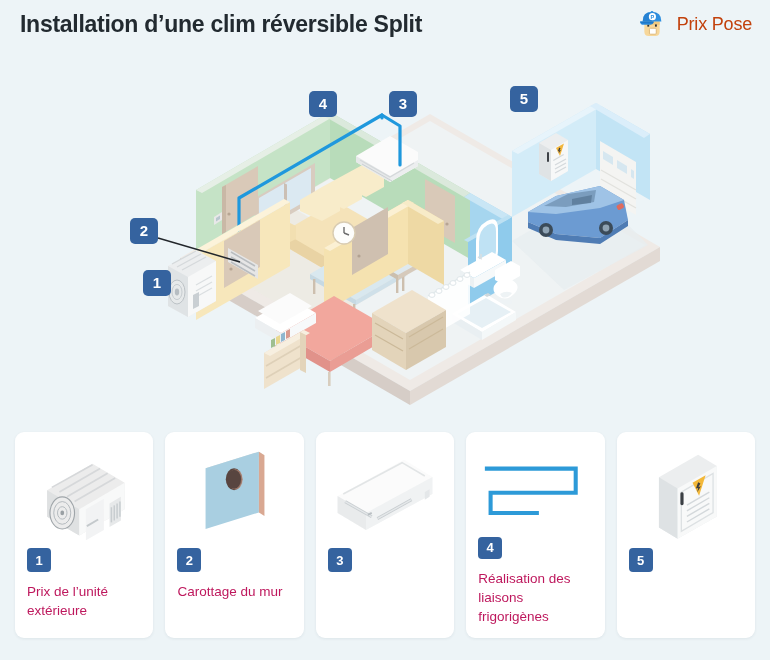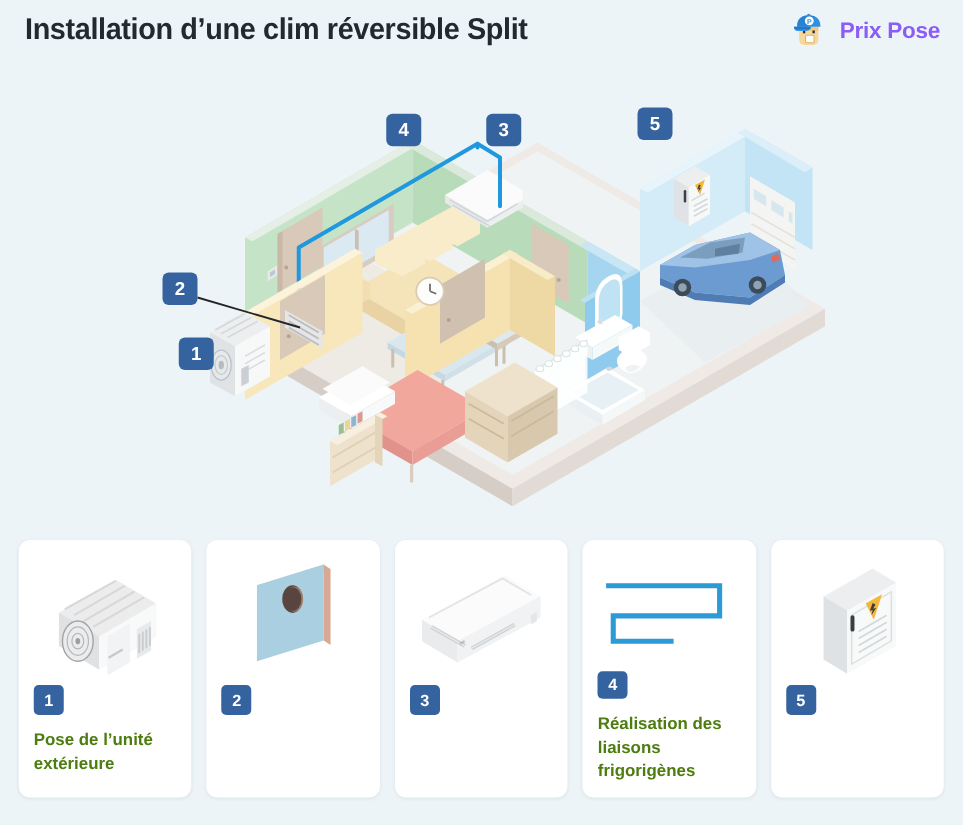--- a/index.html
+++ b/index.html
@@ -17,21 +17,21 @@
     display: flex; align-items: center; justify-content: space-between;
     padding: 0 18px 0 20px;
   }
   .title {
     font-size: 24px; font-weight: bold; color: #222a30;
     letter-spacing: -0.3px; white-space: nowrap;
     transform: scaleX(0.96); transform-origin: left center;
   }
   .brand { display: flex; align-items: center; gap: 8px; }
   .brand-name {
-    font-size: 18px; font-weight: bold; color: #8b5cf6; letter-spacing: -0.2px;
+    font-size: 18px; font-weight: normal; color: #c2410c; letter-spacing: -0.2px;
   }
   .brand-mark { width: 34px; height: 34px; display: block; }
 
   
   .illus { position: absolute; left: 0; top: 48px; width: 770px; height: 382px; }
   .illus svg { display: block; width: 770px; height: 382px; }
 
   
   .cards {
     position: absolute; left: 0; top: 432px; width: 770px; height: 206px;
@@ -47,21 +47,21 @@
     margin-top: 2px;
   }
   .card-figure svg { display: block; }
   .badge {
     width: 24px; height: 24px; border-radius: 4px; background: #35639f;
     color: #ffffff; font-size: 13px; font-weight: bold;
     display: flex; align-items: center; justify-content: center;
     margin: 4px 0 10px 0;
   }
   .card-label {
-    font-size: 13.5px; line-height: 1.42; color: #4d7c0f; font-weight: bold;
+    font-size: 13.5px; line-height: 1.42; color: #be185d; font-weight: normal;
   }
 
   
   .iso-badge-text { font: bold 15px "Liberation Sans", sans-serif; fill: #ffffff; }
 </style>
 </head>
 <body>
 
 <div class="page">
 
@@ -434,36 +434,37 @@
           <path d="M57 64 L76 53 L76 86 L57 97 Z" fill="#f2f3f4"></path>
           <path d="M58 82 L70 75" stroke="#c4c9cc" stroke-width="2"></path>
           <path d="M82 58 L94 51 L94 76 L82 83 Z" fill="#e7e9ea"></path>
           <path d="M84 62 L84 78" stroke="#c8cdd0" stroke-width="1.6"></path>
           <path d="M87 60 L87 76" stroke="#c8cdd0" stroke-width="1.6"></path>
           <path d="M90 58 L90 74" stroke="#c8cdd0" stroke-width="1.6"></path>
           <path d="M93 56 L93 72" stroke="#c8cdd0" stroke-width="1.6"></path>
         </svg>
       </div>
       <div class="badge">1</div>
-      <div class="card-label">Pose de l’unité extérieure</div>
+      <div class="card-label">Prix de l’unité extérieure</div>
     </div>
 
     <div class="card">
       <div class="card-figure">
         <svg viewBox="0 0 100 100" width="92" height="96">
           <path d="M20 18 L78 8 L78 74 L20 84 Z" fill="#a8cfe0" opacity="0"></path>
           <path d="M18 22 L76 4 L82 8 L24 26 Z" fill="#e7e1dc"></path>
           <path d="M18 22 L76 4 L76 70 L18 88 Z" fill="#a9cfe1"></path>
           <path d="M76 4 L82 8 L82 74 L76 70 Z" fill="#d9a892"></path>
           <ellipse cx="49" cy="34" rx="9" ry="12" fill="#5a4640"></ellipse>
           <ellipse cx="50.5" cy="34" rx="8" ry="11" fill="#d6a28c" opacity=".55"></ellipse>
           <ellipse cx="49" cy="34" rx="7.6" ry="10.4" fill="#584540"></ellipse>
         </svg>
       </div>
       <div class="badge">2</div>
+      <div class="card-label">Carottage du mur</div>
     </div>
 
     <div class="card">
       <div class="card-figure">
         <svg viewBox="0 0 116 84" width="110" height="80">
           <path d="M8 44 L78 6 L108 24 L108 42 L38 80 L8 62 Z" fill="#fbfbfb"></path>
           <path d="M8 44 L38 62 L38 80 L8 62 Z" fill="#e9ebec"></path>
           <path d="M38 62 L108 24 L108 42 L38 80 Z" fill="#f0f2f3"></path>
           <path d="M14 42 L76 9 L100 23" stroke="#e2e5e6" stroke-width="1.6" fill="none"></path>
           <path d="M16 50 L44 66" stroke="#c9ced1" stroke-width="3.2"></path>

